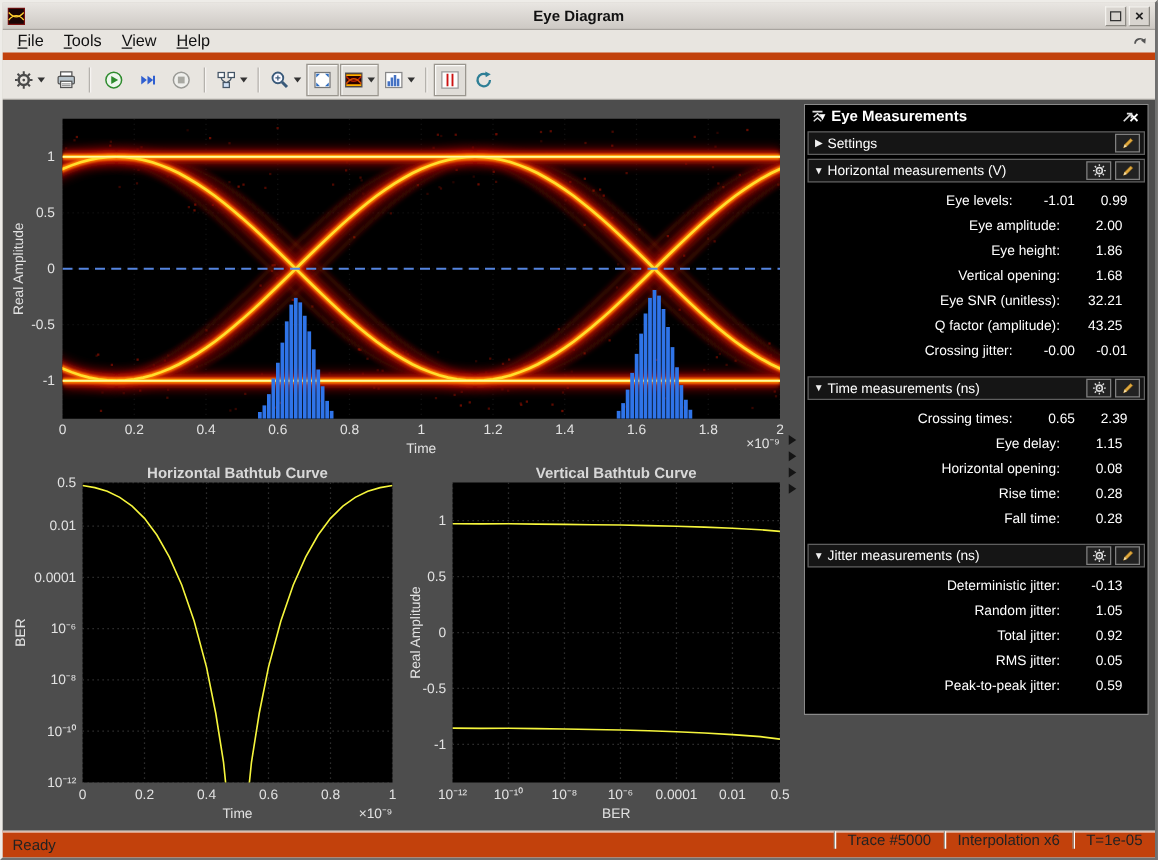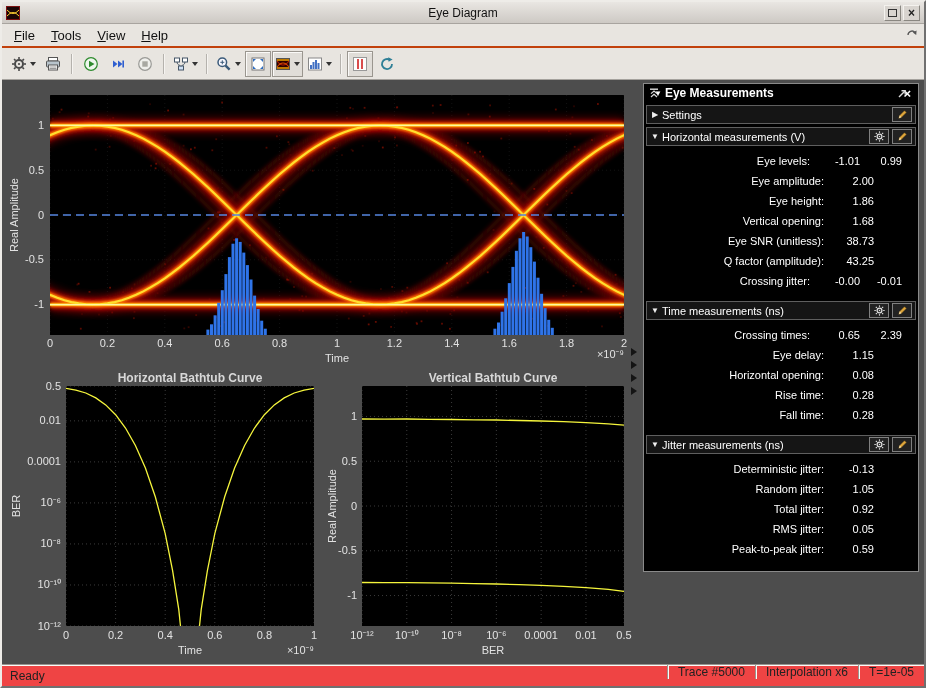--- a/index.html
+++ b/index.html
@@ -1,25 +1,25 @@
 <!DOCTYPE html>
 <html><head>
 <meta charset="utf-8">
 <style>
 *{box-sizing:border-box;margin:0;padding:0}
 body{background:#6e6e6e;font-family:"Liberation Sans",sans-serif}
 .window{width:926px;height:688px;border:2px solid;border-color:#eeece8 #707070 #707070 #eeece8;background:#d8d4cf;display:flex;flex-direction:column;overflow:hidden}
 .titlebar{height:22px;background:linear-gradient(#e9e6e2,#cdc9c4);border-bottom:1px solid #a8a49f;display:flex;align-items:center;position:relative;padding:0 4px;flex:0 0 auto}
-.title-text{position:absolute;left:0;right:0;text-align:center;font-size:12px;font-weight:normal;color:#111}
+.title-text{position:absolute;left:0;right:0;text-align:center;font-size:12px;font-weight:bold;color:#111}
 .title-icon{z-index:1;display:flex}
 .win-btns{margin-left:auto;z-index:1;display:flex;gap:2px}
 .win-btn{width:17px;height:16px;background:#d8d4cf;border:1px solid;border-color:#f4f2ee #8a8781 #8a8781 #f4f2ee;display:flex;align-items:center;justify-content:center;padding:0;color:#222}
 .wg-max{width:9px;height:8px;border:1px solid #333;display:block}
 .win-close{font-size:12px;font-weight:bold;line-height:1}
-.menubar{height:24px;background:#e8e5e0;border-bottom:2px solid #c2410c;display:flex;align-items:center;padding:0 4px;position:relative;flex:0 0 auto}
+.menubar{height:24px;background:#e8e5e0;border-bottom:6px solid #c2410c;display:flex;align-items:center;padding:0 4px;position:relative;flex:0 0 auto}
 .menu-item{font-size:13px;padding:3px 8px;color:#111;cursor:default}
 .menu-corner{position:absolute;right:6px;top:5px;display:flex}
 .toolbar{height:32px;background:#e8e5e0;border-bottom:1px solid #a5a29d;display:flex;align-items:center;padding:0 6px;gap:1px;flex:0 0 auto}
 .tb-btn{height:26px;min-width:26px;display:flex;align-items:center;justify-content:center;background:transparent;border:1px solid transparent;padding:0 2px}
 .tb-btn.bordered{border:1px solid #9a968f;background:#e0ddd8;box-shadow:inset 1px 1px 0 #fbfaf8}
 .tb-sep{width:0;height:20px;border-left:1px solid #b5b2ad;border-right:1px solid #f6f4f1;margin:0 4px}
 .caret{width:0;height:0;border-left:3.5px solid transparent;border-right:3.5px solid transparent;border-top:4px solid #333;margin-left:3px}
 .main{flex:1 1 auto;position:relative;background:#4d4d4d;overflow:hidden}
 .main svg{position:absolute}
 #eye-svg{left:4px;top:0}
@@ -38,22 +38,22 @@
 .section{margin:3px 2px 0}
 .sec-hdr{height:19px;display:flex;align-items:center;background:#151515;border:1px solid #5f5f5f;padding:0 2px}
 .sec-arrow{width:12px;font-size:8px;color:#f0f0f0;text-align:center}
 .sec-label{flex:1;padding-left:1px;color:#fff}
 .sec-tools{display:flex;gap:3px;margin-right:1px}
 .sec-btn{width:20px;height:15px;background:#222;border:1px solid #808080;display:flex;align-items:center;justify-content:center;padding:0}
 .rows{padding:5px 0 7px}
 .mrow{height:20px;display:flex;align-items:center;padding-right:14px}
 .mlabel{flex:1;text-align:right;padding-right:8px;color:#fff}
 .mval{width:42px;text-align:right;color:#fff}
-.mval.single{margin-right:28px}
-.statusbar{height:22px;background:#ef4444;border-top:1px solid #97948f;box-shadow:inset 0 1px 0 #fbfaf8;display:flex;align-items:center;font-size:12px;color:#222;flex:0 0 auto}
+.mval.single{margin-right:4px}
+.statusbar{height:22px;background:#c2410c;border-top:1px solid #97948f;box-shadow:inset 0 1px 0 #fbfaf8;display:flex;align-items:center;font-size:12px;color:#222;flex:0 0 auto}
 .status-ready{padding-left:8px;flex:1}
 .status-cells{display:flex;height:100%;align-items:flex-start}
 .status-cell{display:flex;align-items:center;padding:0 10px;border-left:1px solid #9a978f;box-shadow:inset 1px 0 0 #fbfaf8}
 button{font-family:inherit}
 </style>
 </head>
 <body>
 
 <div class="window">
 
@@ -763,21 +763,21 @@
               <div class="mrow">
                 <span class="mlabel">Eye height:</span>
                 <span class="mval single">1.86</span>
               </div>
               <div class="mrow">
                 <span class="mlabel">Vertical opening:</span>
                 <span class="mval single">1.68</span>
               </div>
               <div class="mrow">
                 <span class="mlabel">Eye SNR (unitless):</span>
-                <span class="mval single">38.73</span>
+                <span class="mval single">32.21</span>
               </div>
               <div class="mrow">
                 <span class="mlabel">Q factor (amplitude):</span>
                 <span class="mval single">43.25</span>
               </div>
               <div class="mrow">
                 <span class="mlabel">Crossing jitter:</span>
                 <span class="mval">-0.00</span>
                 <span class="mval">-0.01</span>
               </div>

